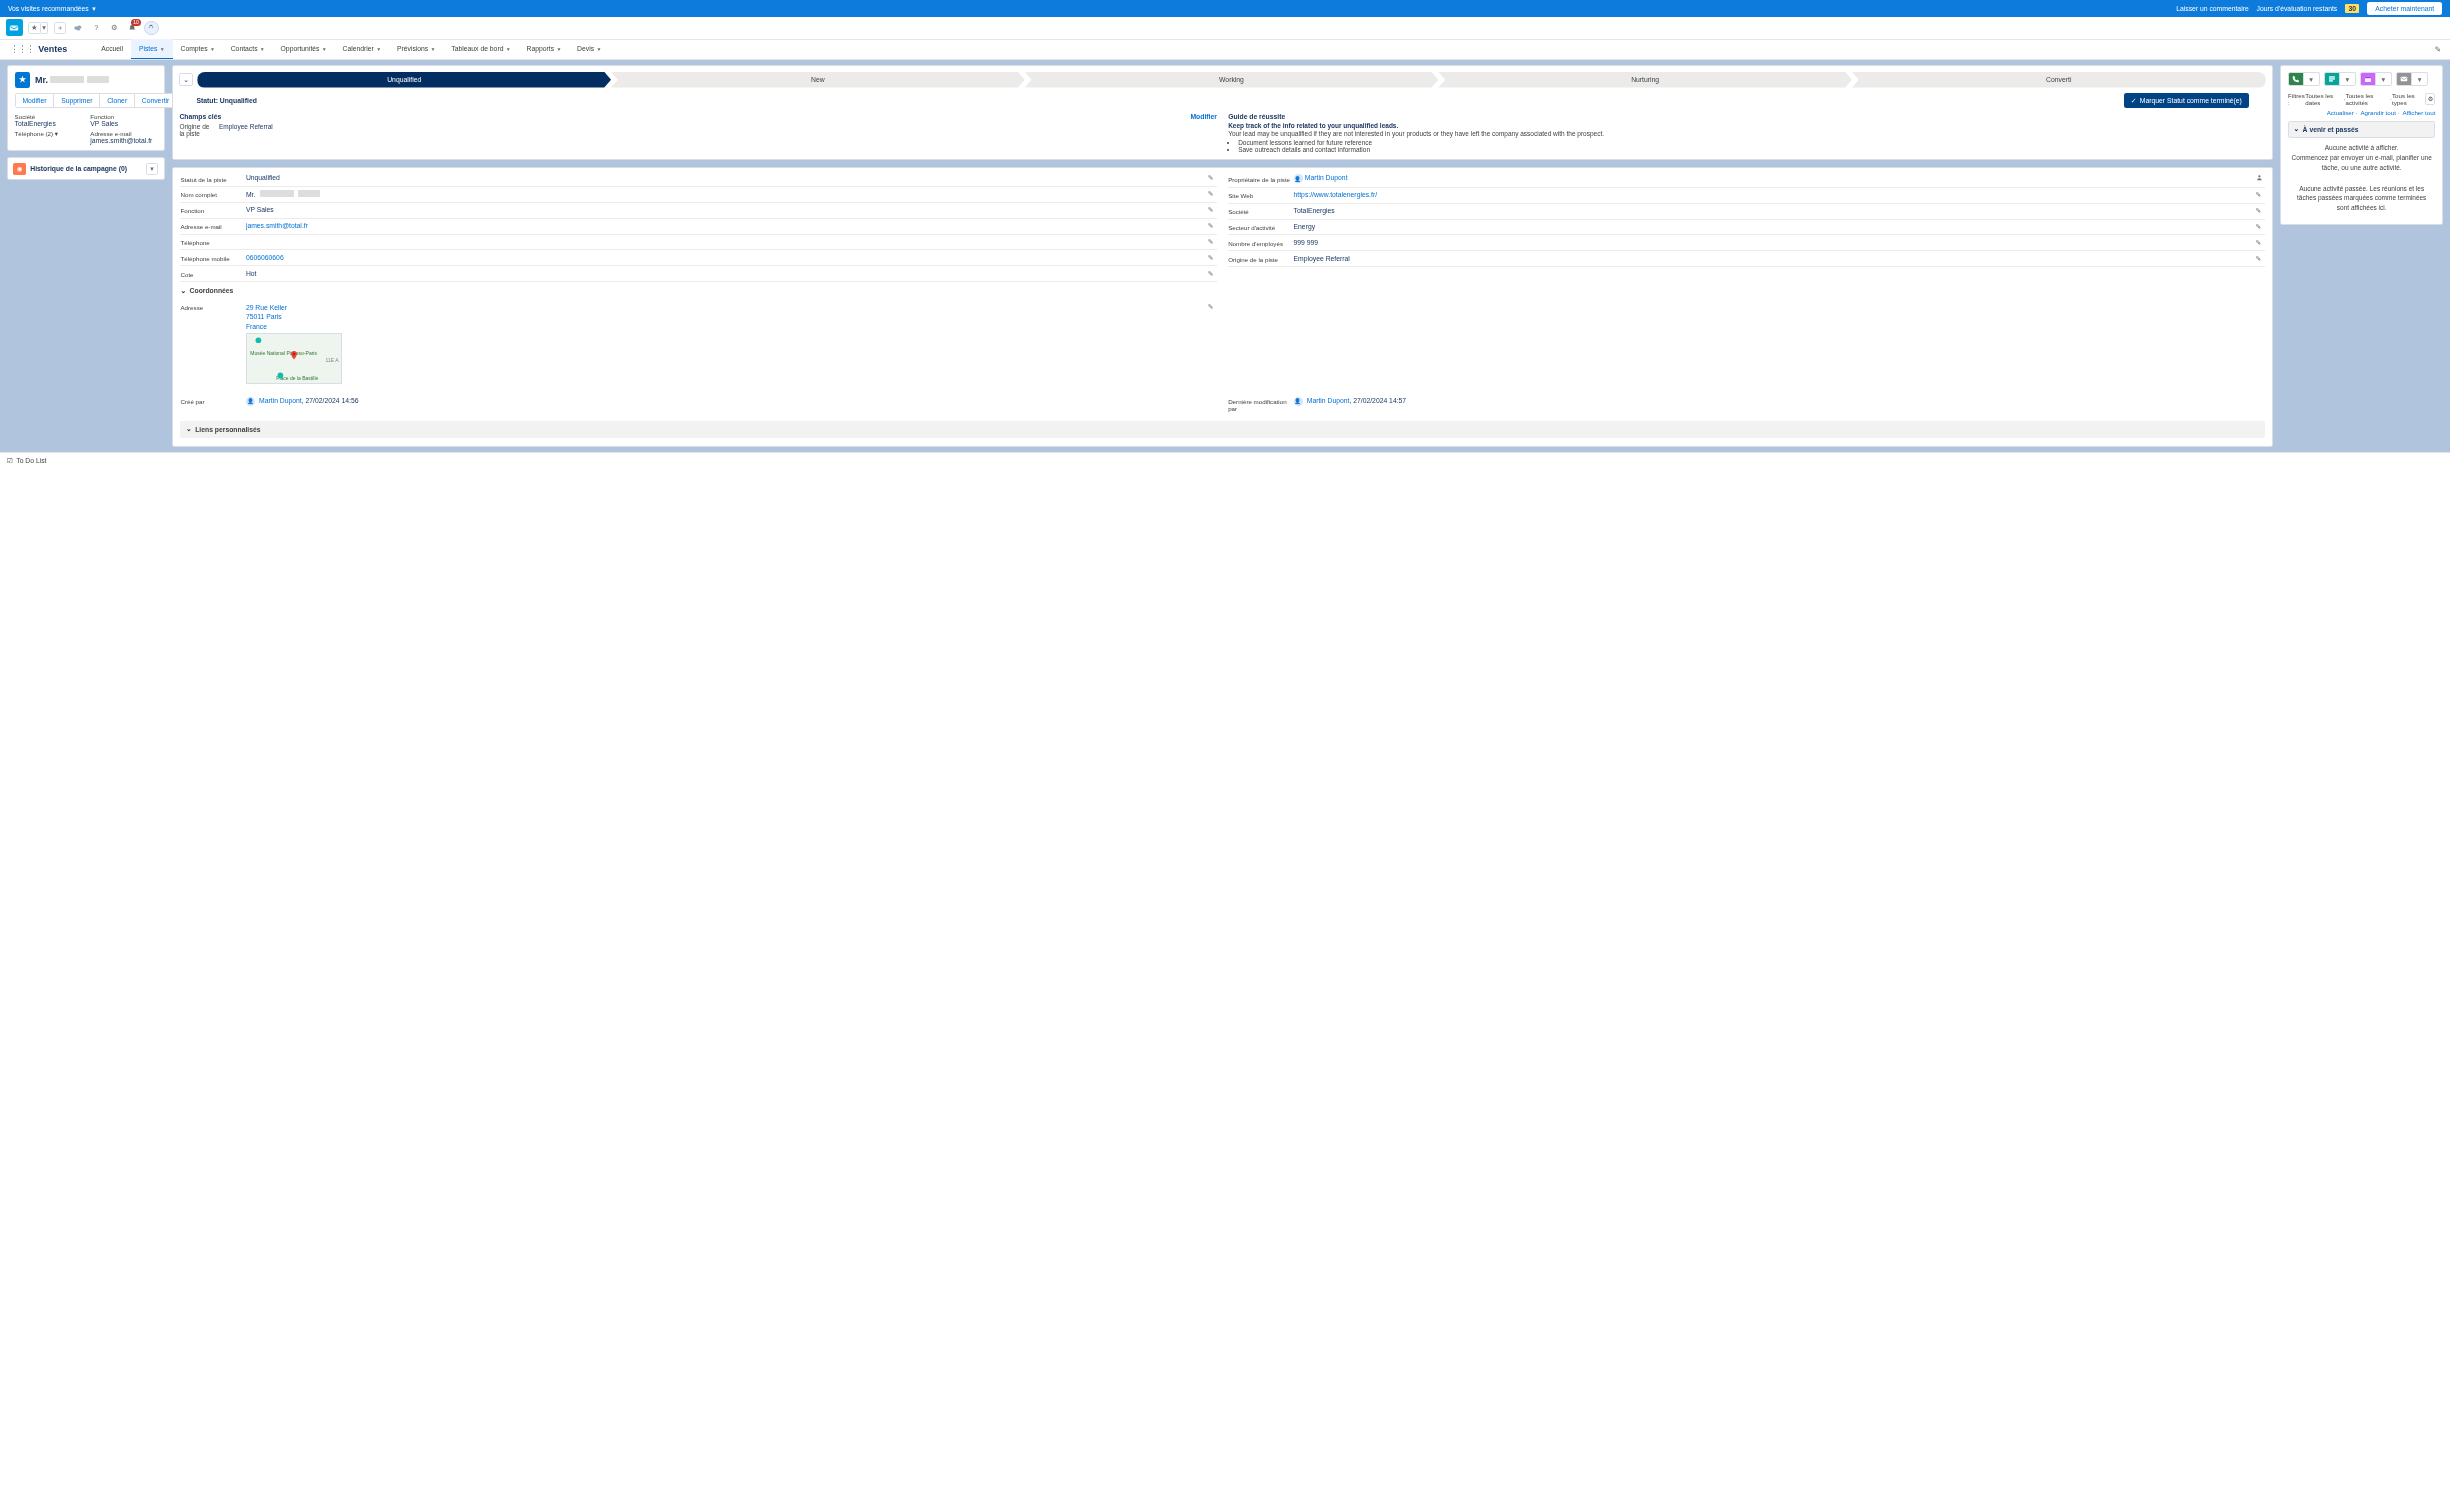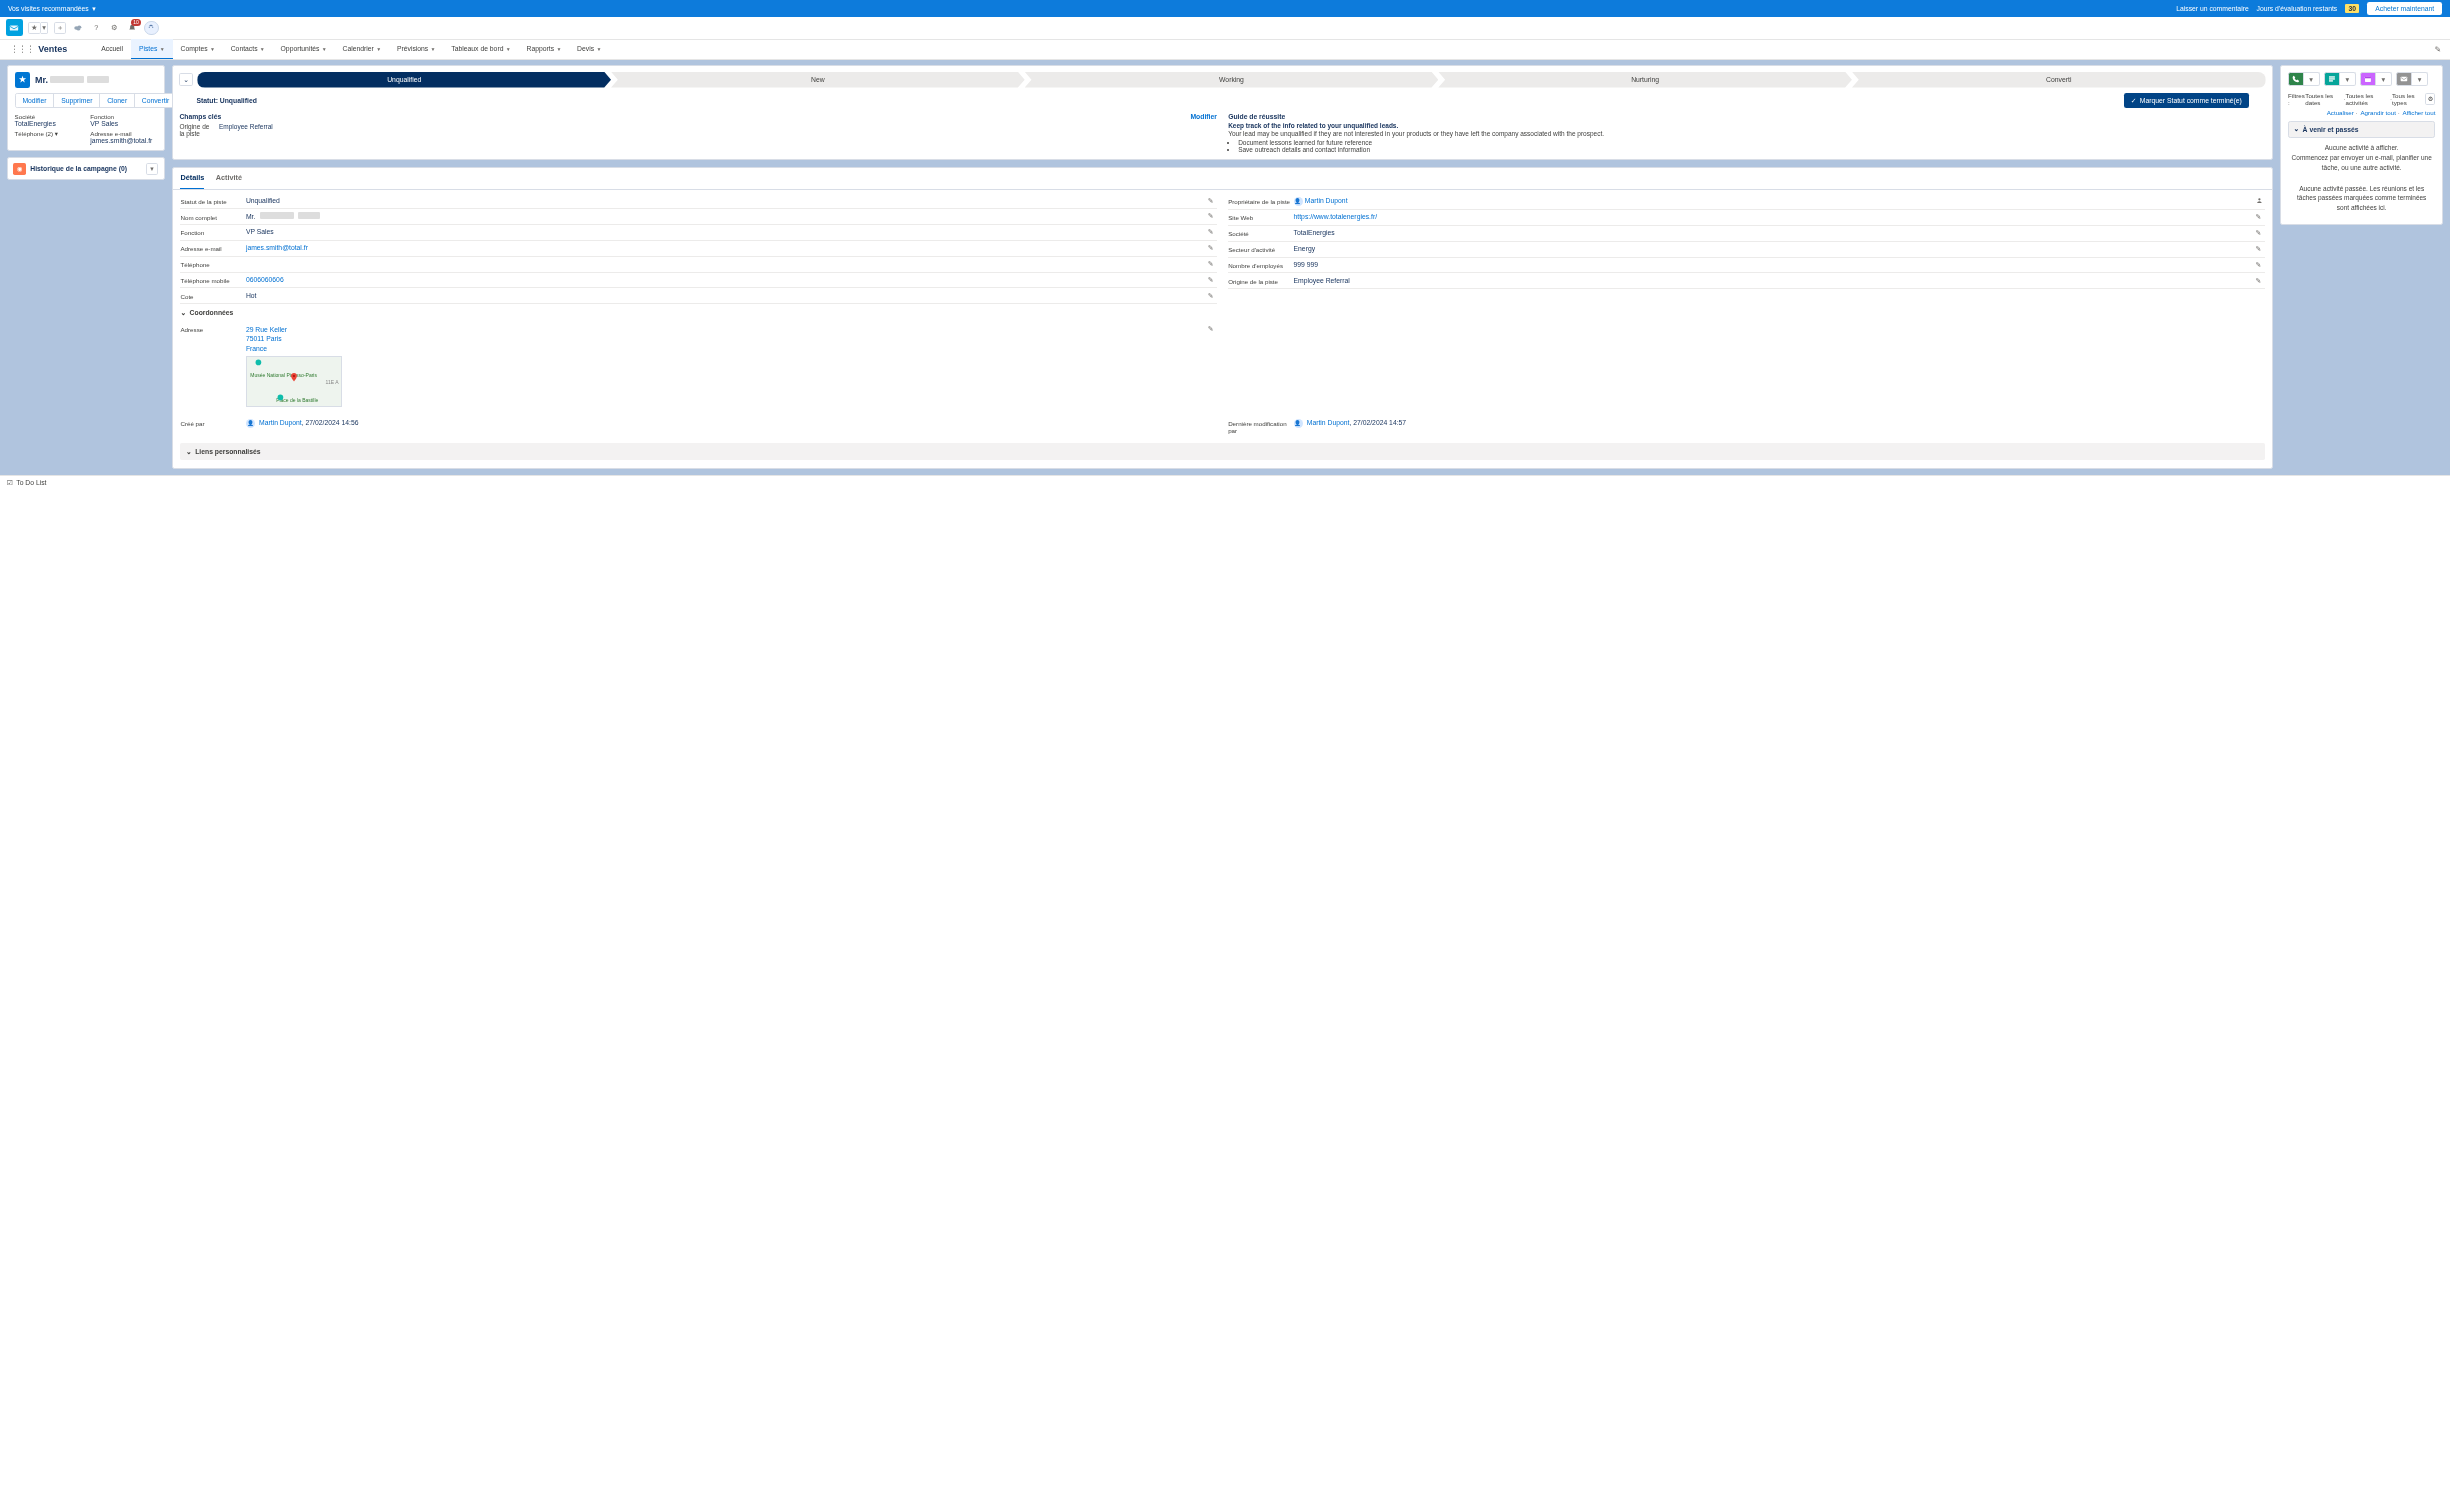--- a/index.html
+++ b/index.html
@@ -306,24 +306,20 @@
             <ul id="guide-bullets">
                 <li>Document lessons learned for future reference</li>
                 <li>Save outreach details and contact information</li>
               </ul>
           </div>
         </div>
       </div>
     </div>
 
     <div class="card tabs-card">
-      <div class="tablist">
-        <div class="tab active">Détails</div>
-        <div class="tab">Activité</div>
-      </div>
       <div class="detail-body">
         <div class="drow">
           <div class="dcol" id="dcol-left">
               <div class="dfield">
                 <div class="dlabel">Statut de la piste</div>
                 <div class="dval">Unqualified</div>
                 <div class="dedit">✎</div>
               </div>
               <div class="dfield">
                 <div class="dlabel">Nom complet</div>

